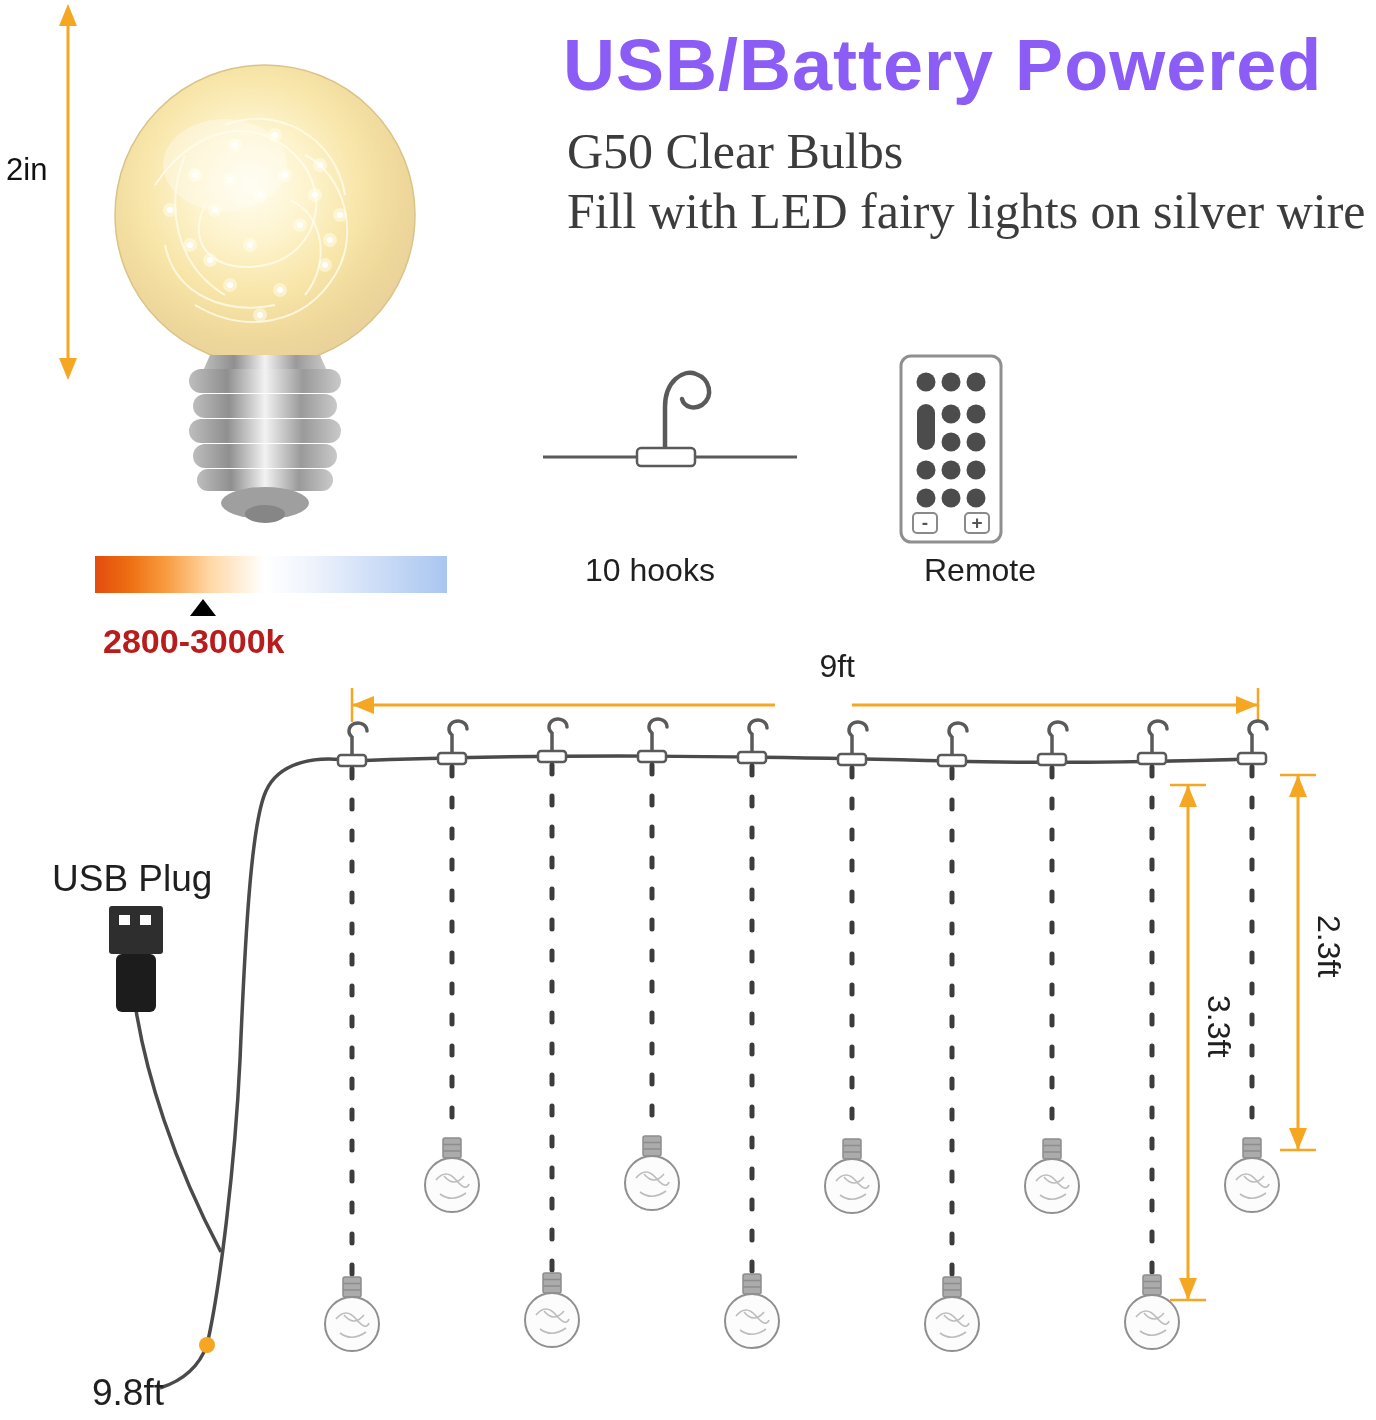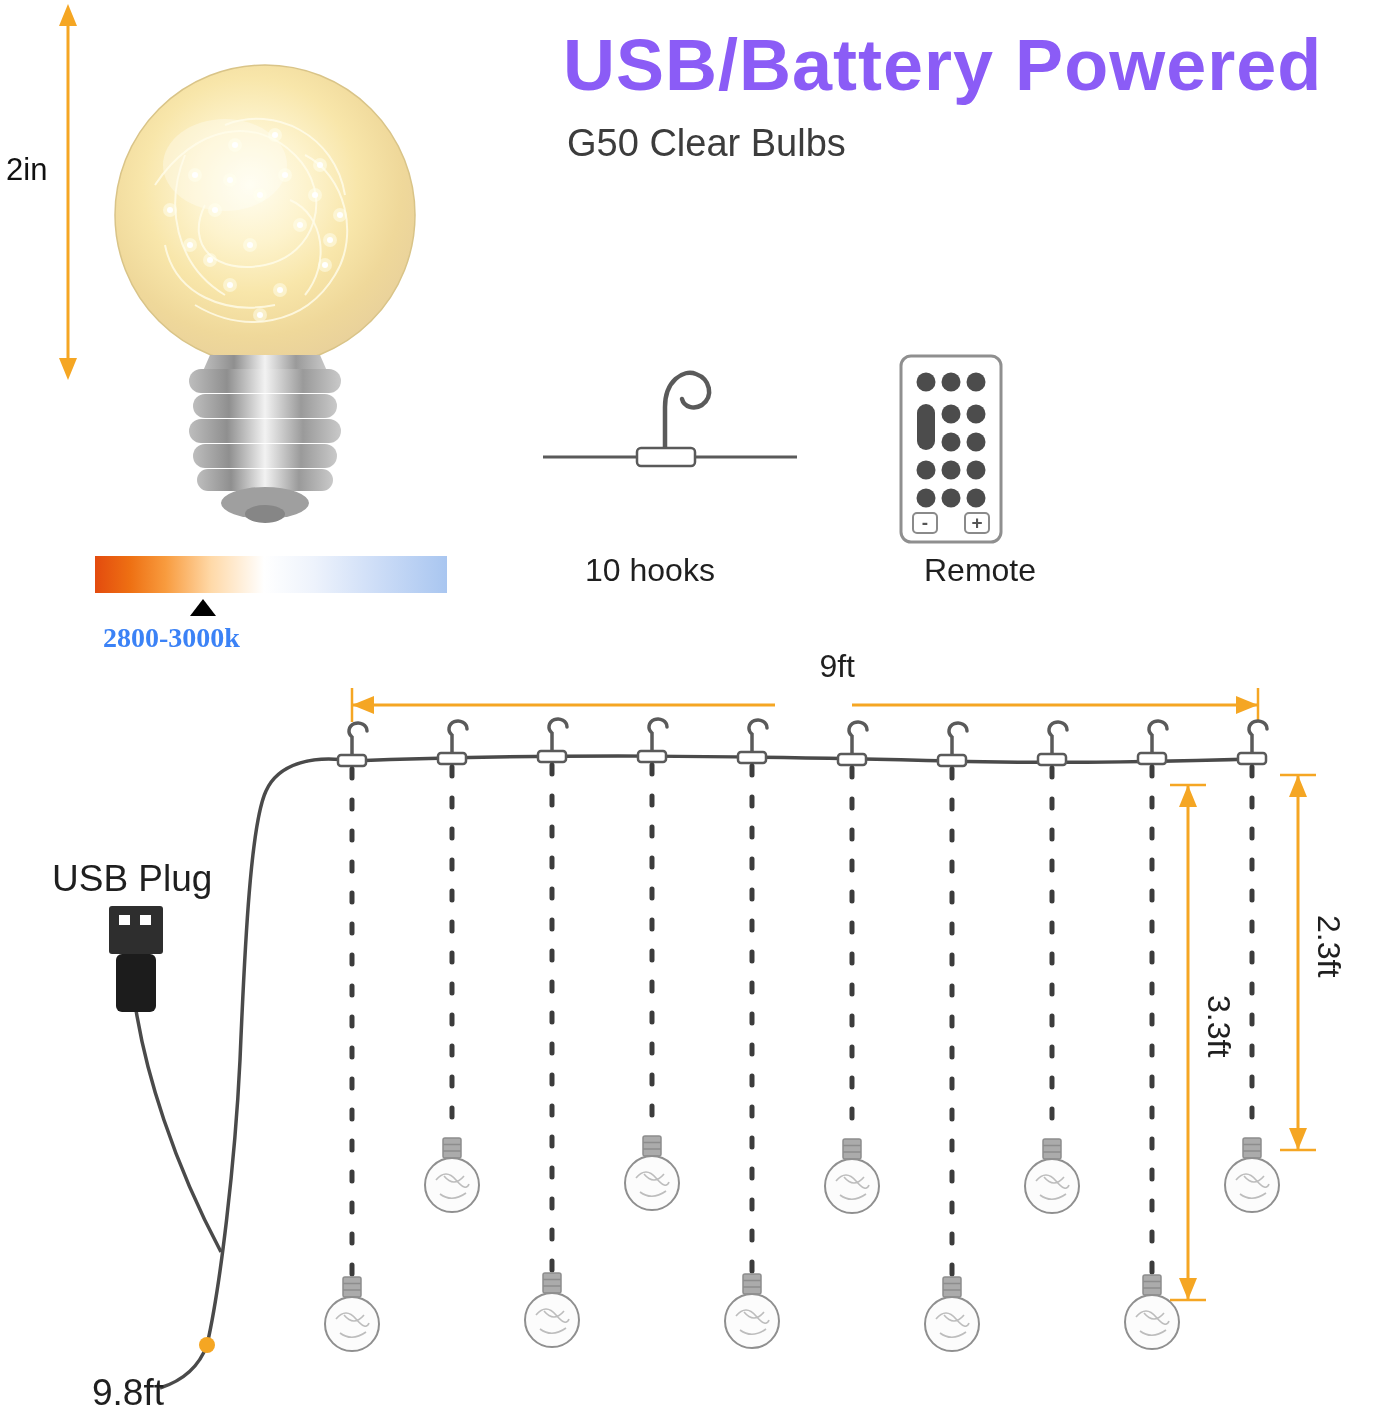--- a/index.html
+++ b/index.html
@@ -1,23 +1,23 @@
 <!DOCTYPE html>
 <html><head>
 <meta charset="utf-8">
 <style>
   html,body{margin:0;padding:0;background:#fff;}
   .page{position:relative;width:1376px;height:1420px;background:#ffffff;overflow:hidden;
         font-family:"Liberation Sans",sans-serif;}
   .abs{position:absolute;}
   .title{font-size:72px;font-weight:700;color:#8b5cf6;letter-spacing:1px;white-space:nowrap;}
-  .subtitle{font-size:38px;font-weight:500;color:#3c3c3c;white-space:nowrap;}
+  .subtitle{font-size:50px;font-weight:500;color:#3c3c3c;white-space:nowrap;font-family:Liberation Serif, serif;}
   .label{font-size:32px;color:#1f1f1f;white-space:nowrap;}
   .dim-label-sm{font-size:31px;color:#111;font-weight:500;white-space:nowrap;}
-  .temp-label{font-size:28px;font-weight:700;color:#3b82f6;white-space:nowrap;font-family:Liberation Serif, serif;}
+  .temp-label{font-size:34px;font-weight:700;color:#b91c1c;white-space:nowrap;}
   .vert{writing-mode:vertical-rl;}
   .tri{width:0;height:0;border-left:13px solid transparent;border-right:13px solid transparent;
        border-bottom:17px solid #000;}
   .grad{width:352px;height:37px;
         background:linear-gradient(90deg,#e34b0e 0%,#ee7013 10%,#f89b3e 20%,#ffd9a8 33%,
                    #ffffff 48%,#eef3fc 62%,#cdddf7 80%,#a9c6f0 100%);}
   .beads{stroke:#3c3c3c;stroke-width:5;stroke-dasharray:9 22;stroke-linecap:round;fill:none;}
   .wire{stroke:#4a4a4a;stroke-width:3.5;fill:none;}
   .dim{stroke:#F5A623;stroke-width:3;fill:none;}
   .dimfill{fill:#F5A623;}
@@ -118,20 +118,21 @@
       <ellipse cx="190" cy="509" rx="20" ry="9" fill="#868686"></ellipse>
     </g>
   </svg>
 
   <div class="abs grad" style="left:95px;top:556px"></div>
   <div class="abs tri" style="left:190px;top:599px"></div>
   <div class="abs temp-label" style="left:103px;top:622px">2800-3000k</div>
 
   <div class="abs title" style="left:563px;top:24px">USB/Battery Powered</div>
   <div class="abs subtitle" style="left:567px;top:122px">G50 Clear Bulbs</div>
+  <div class="abs subtitle" style="left:567px;top:182px">Fill with LED fairy lights on silver wire</div>
 
   <svg class="abs" style="left:535px;top:345px" width="270" height="140" viewBox="0 0 270 140">
     <line x1="8" y1="112" x2="262" y2="112" stroke="#5a5a5a" stroke-width="3"></line>
     <path d="M130,104 V62 C130,36 148,24 161,29 C175,34 179,51 167,60 C159,65 149,62 147,54" fill="none" stroke="#5a5a5a" stroke-width="4.5" stroke-linecap="round"></path>
     <rect x="102" y="103" width="58" height="18" rx="4" fill="#ffffff" stroke="#5a5a5a" stroke-width="2.5"></rect>
   </svg>
   <div class="abs label" style="left:585px;top:552px">10 hooks</div>
 
   <svg class="abs" style="left:895px;top:352px" width="112" height="196" viewBox="0 0 112 196">
     <rect x="6" y="4" width="100" height="186" rx="10" fill="#ffffff" stroke="#8f8f8f" stroke-width="3"></rect>

